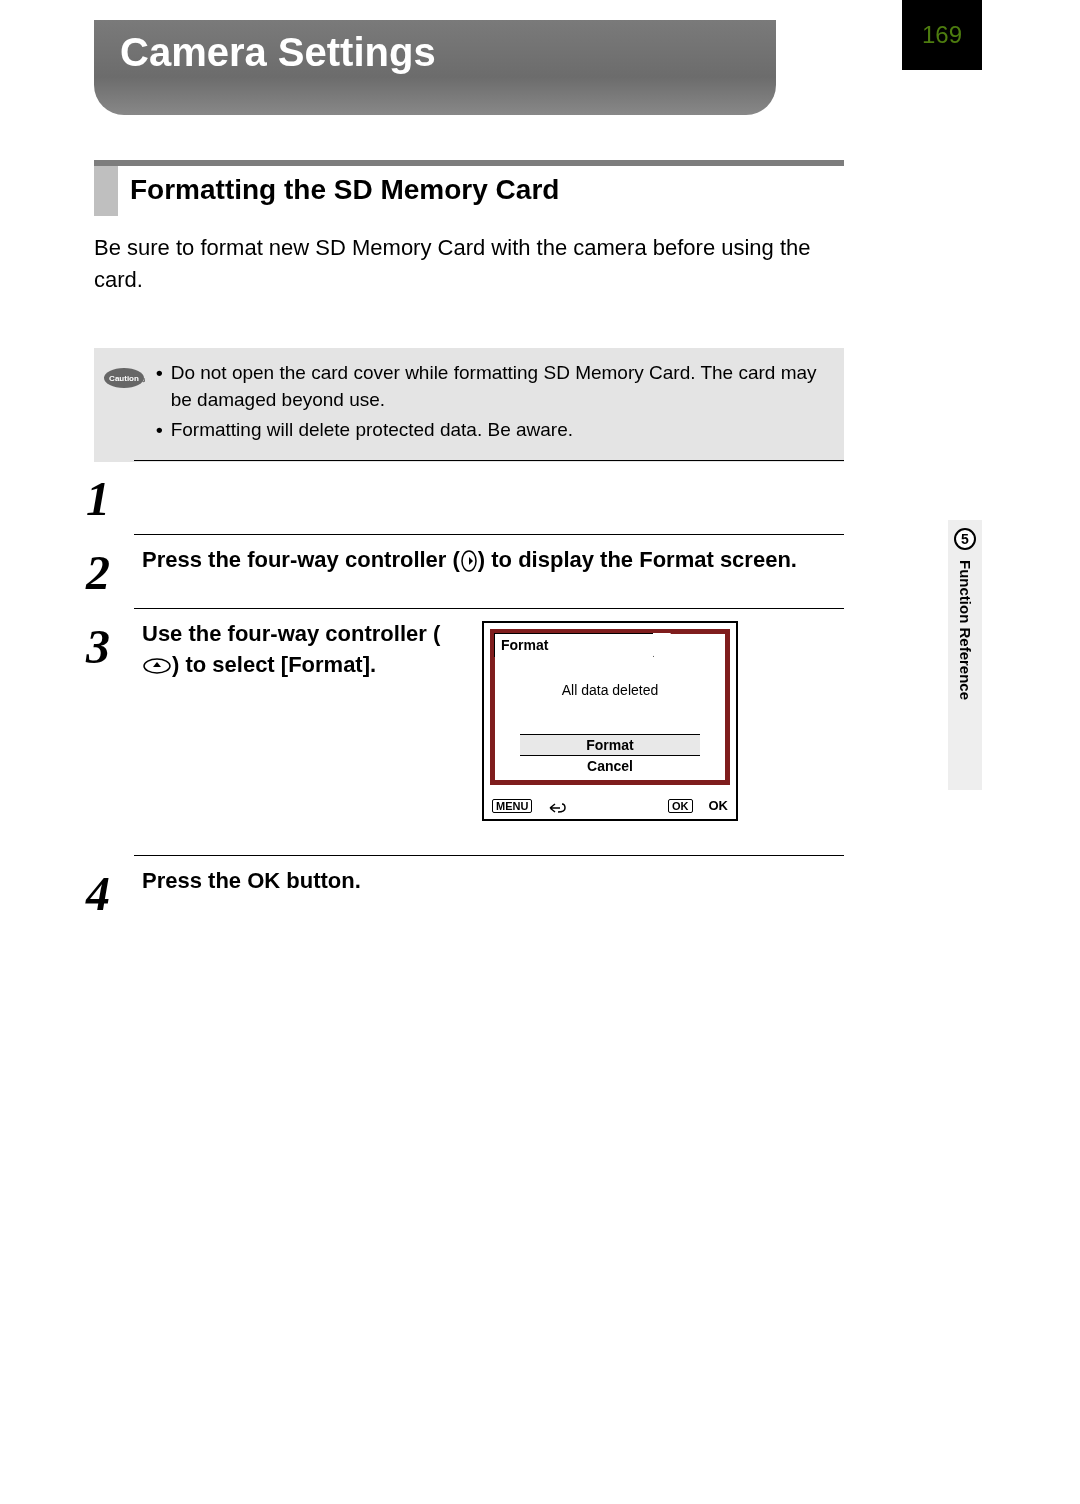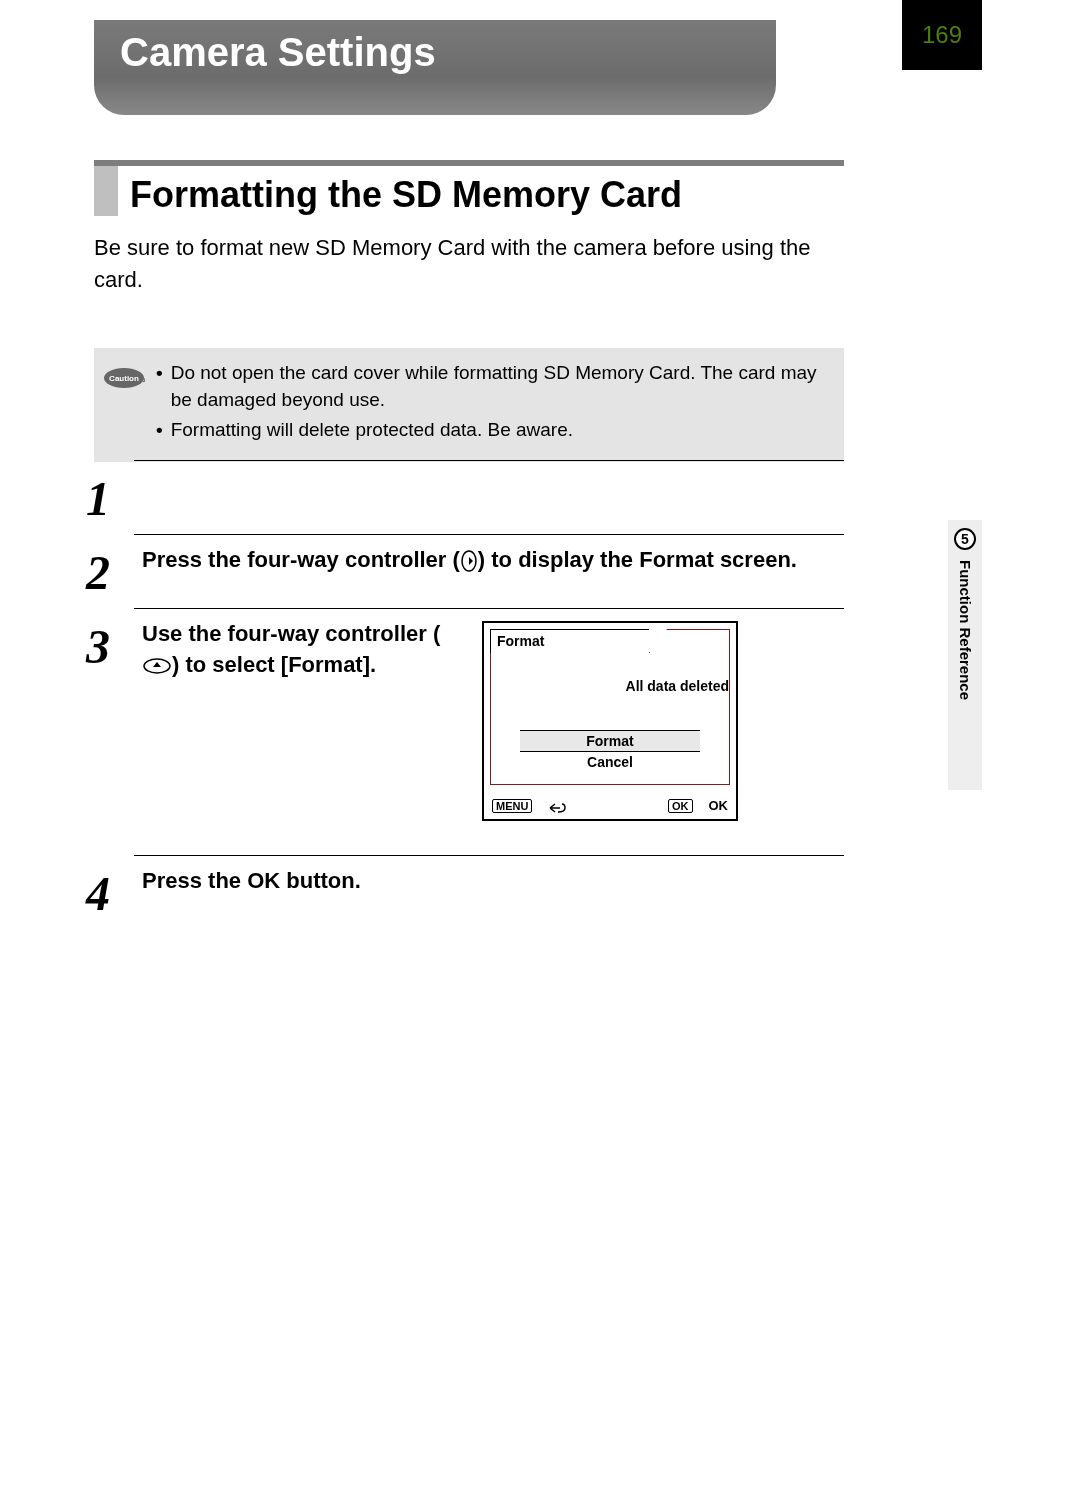--- a/index.html
+++ b/index.html
@@ -46,21 +46,21 @@
     border-top: 6px solid #7d7d7d;
     display: flex;
     align-items: stretch;
   }
   .section-header .bar {
     width: 24px;
     background: #bfbfbf;
     height: 50px;
   }
   .section-header .text {
-    font-size: 36px;
+    font-size: 28px;
     font-weight: bold;
     padding: 8px 0 0 12px;
   }
   .intro {
     position: absolute;
     top: 232px;
     left: 94px;
     width: 750px;
     font-size: 22px;
     line-height: 1.45;
@@ -137,21 +137,21 @@
     border: 2px solid #000;
     width: 256px;
     height: 200px;
     position: relative;
     margin-top: 2px;
     font-family: Arial, sans-serif;
   }
   .lcd-inner {
     position: absolute;
     top: 6px; left: 6px; right: 6px; bottom: 34px;
-    border: 1px solid #7f1d1d;
+    border: 5px solid #7f1d1d;
   }
   .lcd-tab {
     position: absolute;
     top: -1px; left: -1px;
     width: 160px;
     height: 24px;
     border: 1px solid #000;
     border-bottom: none;
     font-size: 14px;
     font-weight: bold;
@@ -165,23 +165,23 @@
     right: -18px;
     top: -1px;
     width: 0; height: 0;
     border-top: 24px solid #fff;
     border-right: 18px solid transparent;
   }
   .lcd-msg {
     position: absolute;
     top: 48px;
     width: 100%;
-    text-align: right;
+    text-align: center;
     font-size: 14px;
-    font-weight: bold;
+    font-weight: normal;
   }
   .lcd-options {
     position: absolute;
     top: 100px;
     width: 100%;
     text-align: center;
     font-size: 14px;
     font-weight: bold;
   }
   .lcd-opt-sel {

